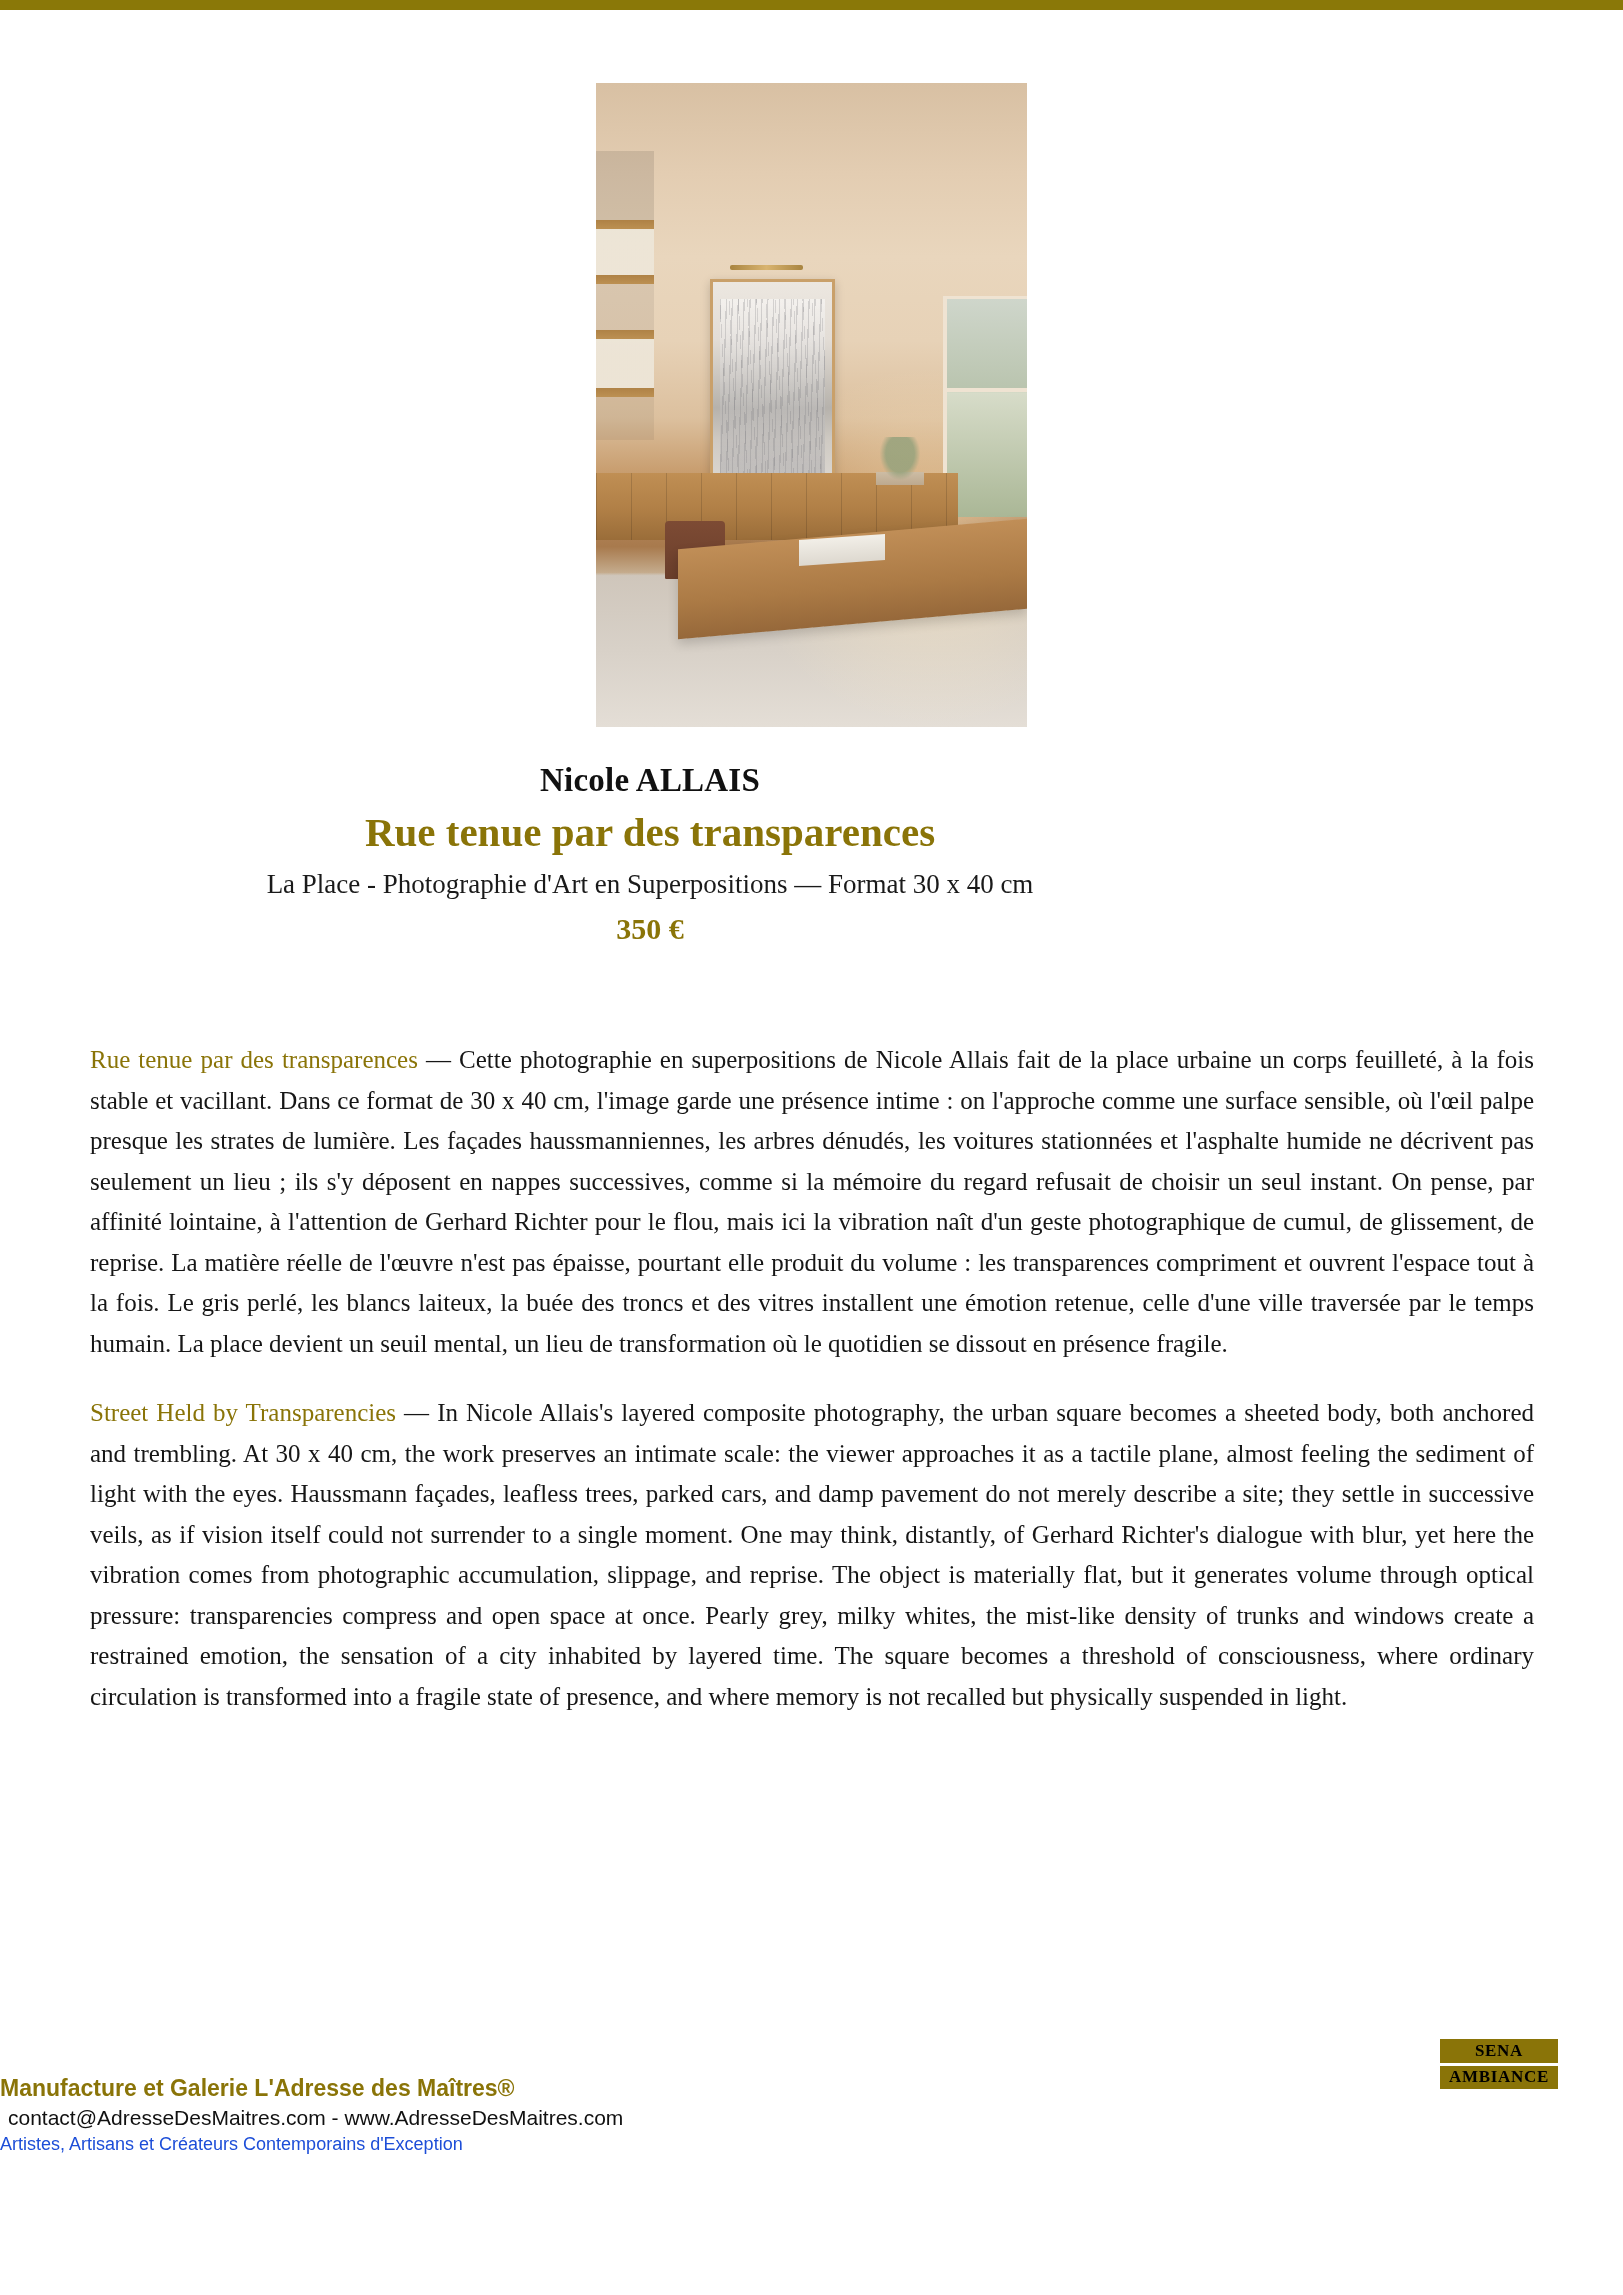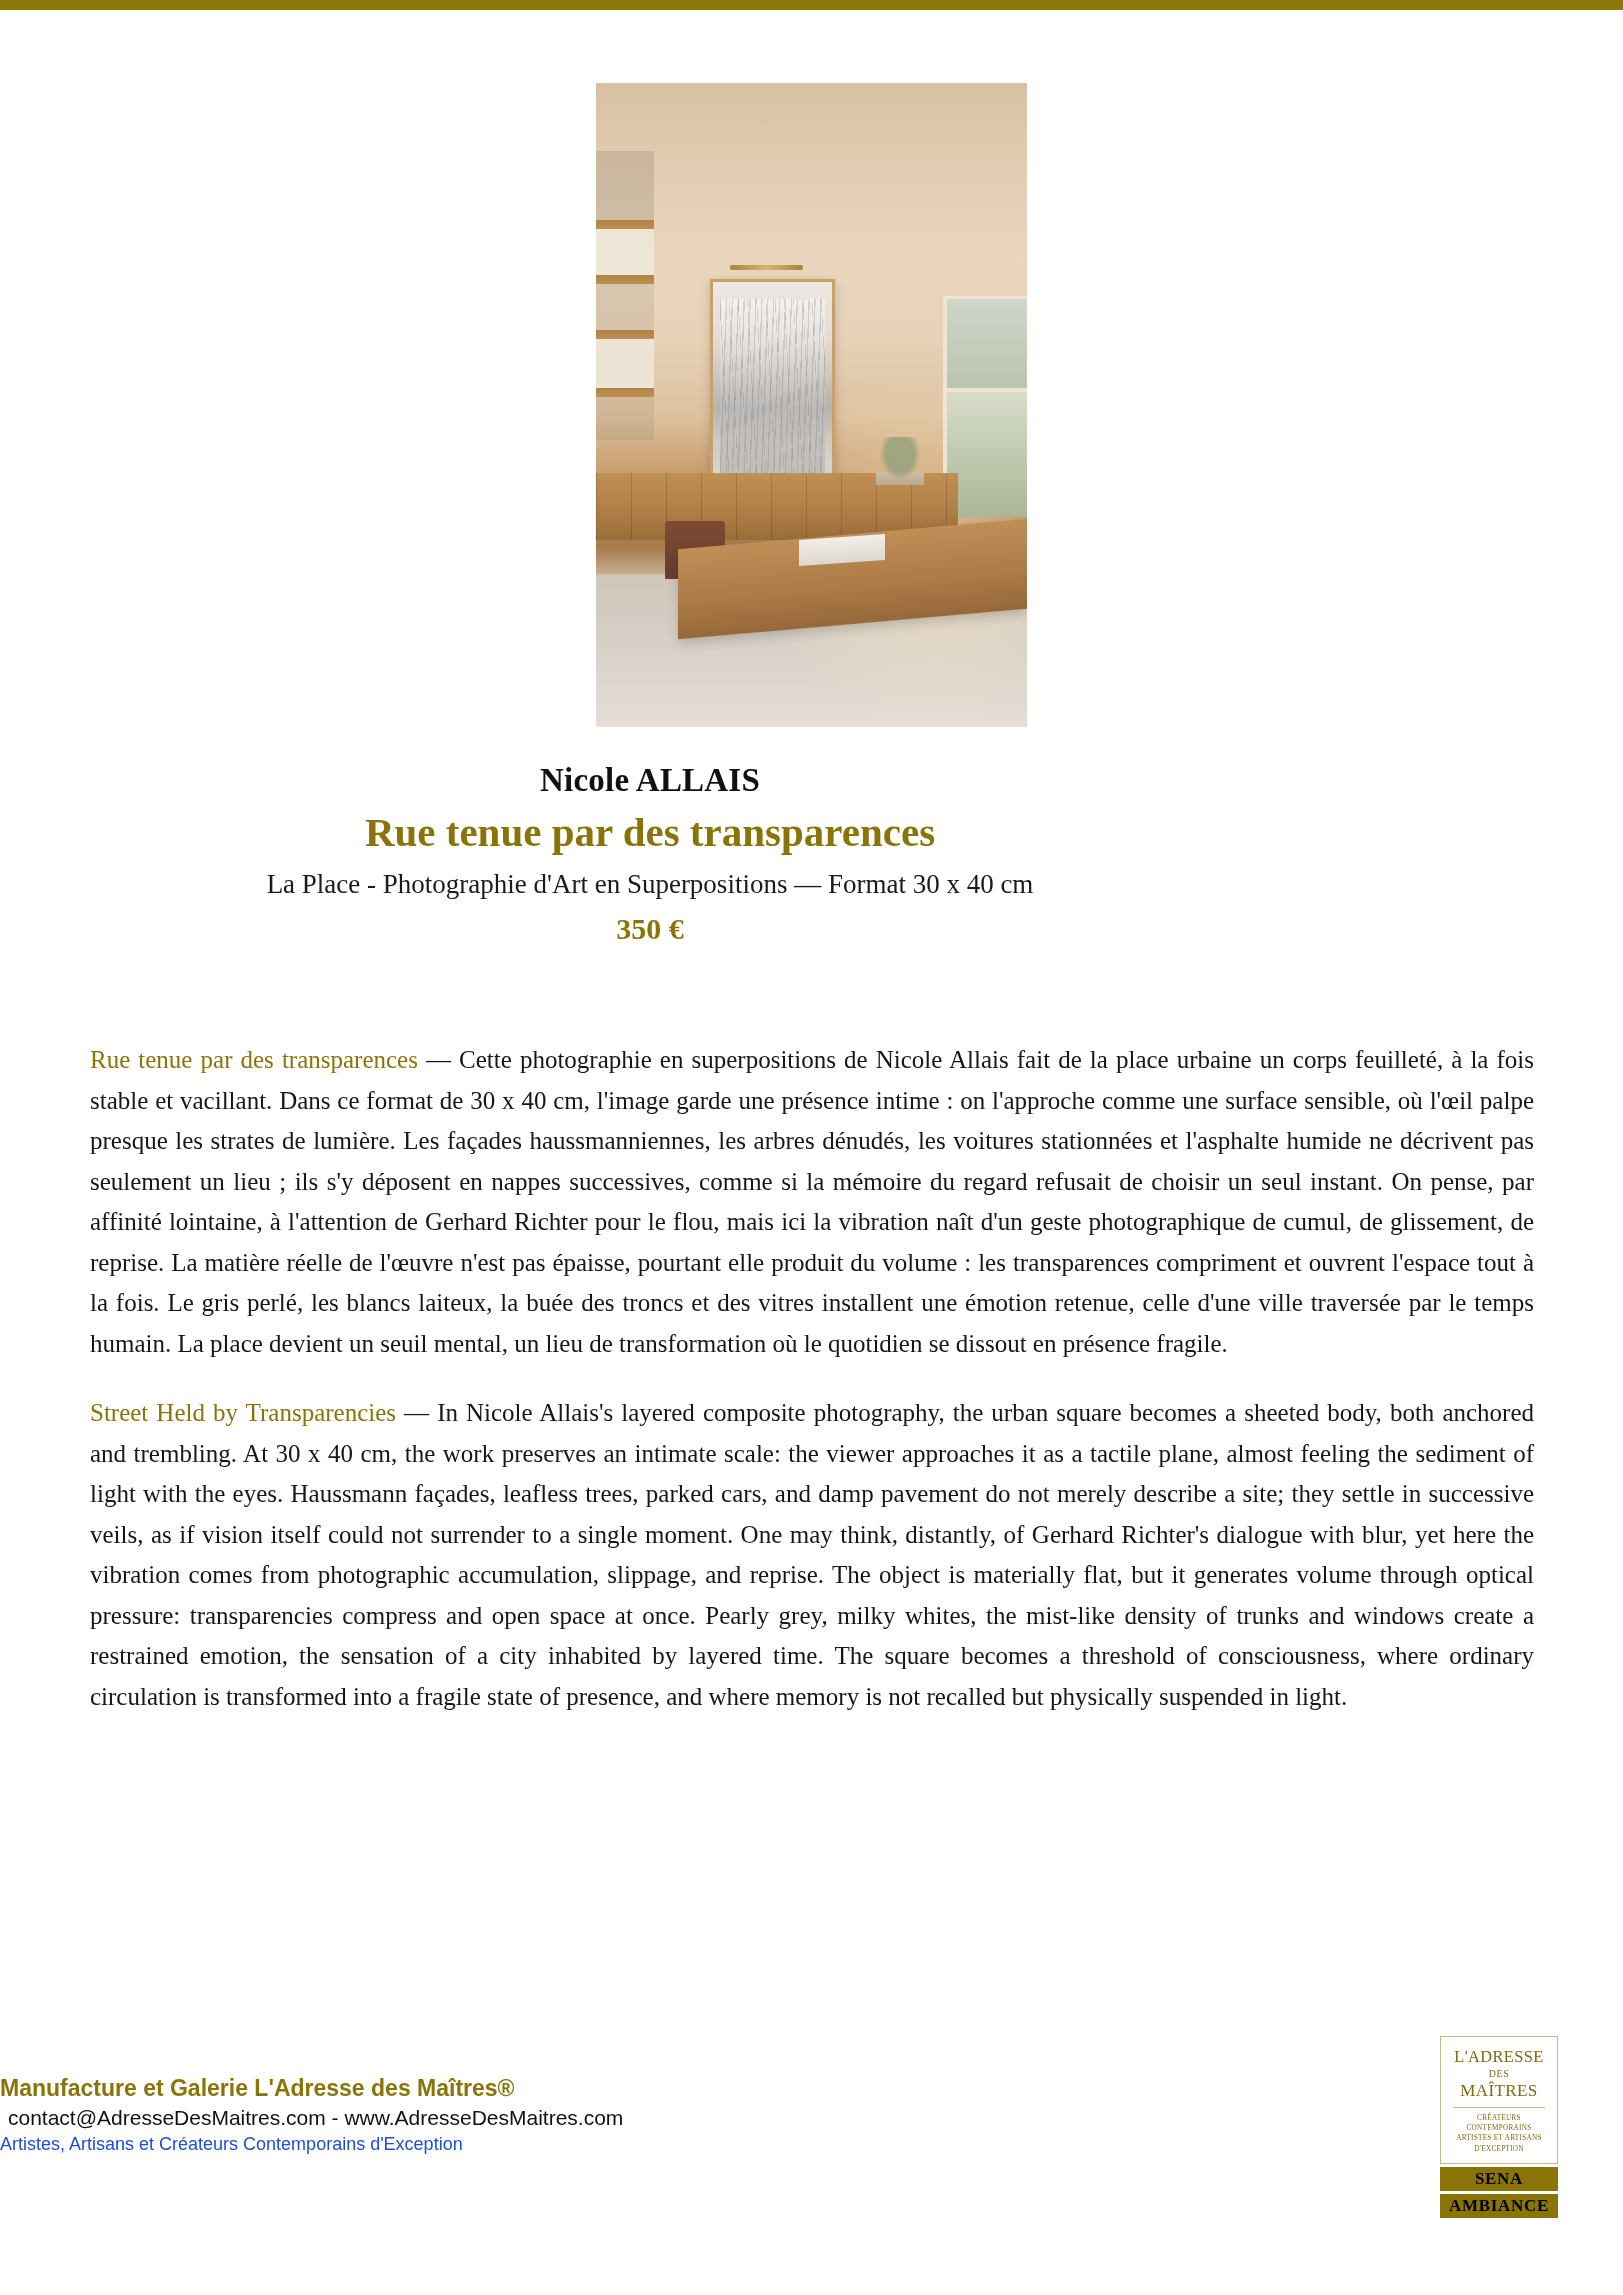--- a/index.html
+++ b/index.html
@@ -350,25 +350,16 @@
 
 </div>
 
 <div class="footer">
   <div class="footer-line f-bold-gold">Manufacture et Galerie L'Adresse des Maîtres®</div>
   <div class="footer-line f-plain">contact@AdresseDesMaitres.com - www.AdresseDesMaitres.com</div>
   <div class="footer-line f-bold-gold2">Artistes, Artisans et Créateurs Contemporains d'Exception</div>
 </div>
 
 <div class="logo-block">
-  <div class="logo-card">
-    <div class="logo-l1">L'ADRESSE</div>
-    <div class="logo-l2">DES</div>
-    <div class="logo-l3">MAÎTRES</div>
-    <div class="logo-rule"></div>
-    <div class="logo-sub">CRÉATEURS CONTEMPORAINS</div>
-    <div class="logo-sub">ARTISTES ET ARTISANS</div>
-    <div class="logo-sub">D'EXCEPTION</div>
-  </div>
   <div class="badge">SENA</div>
   <div class="badge">AMBIANCE</div>
 </div>
 
 
 </body></html>

